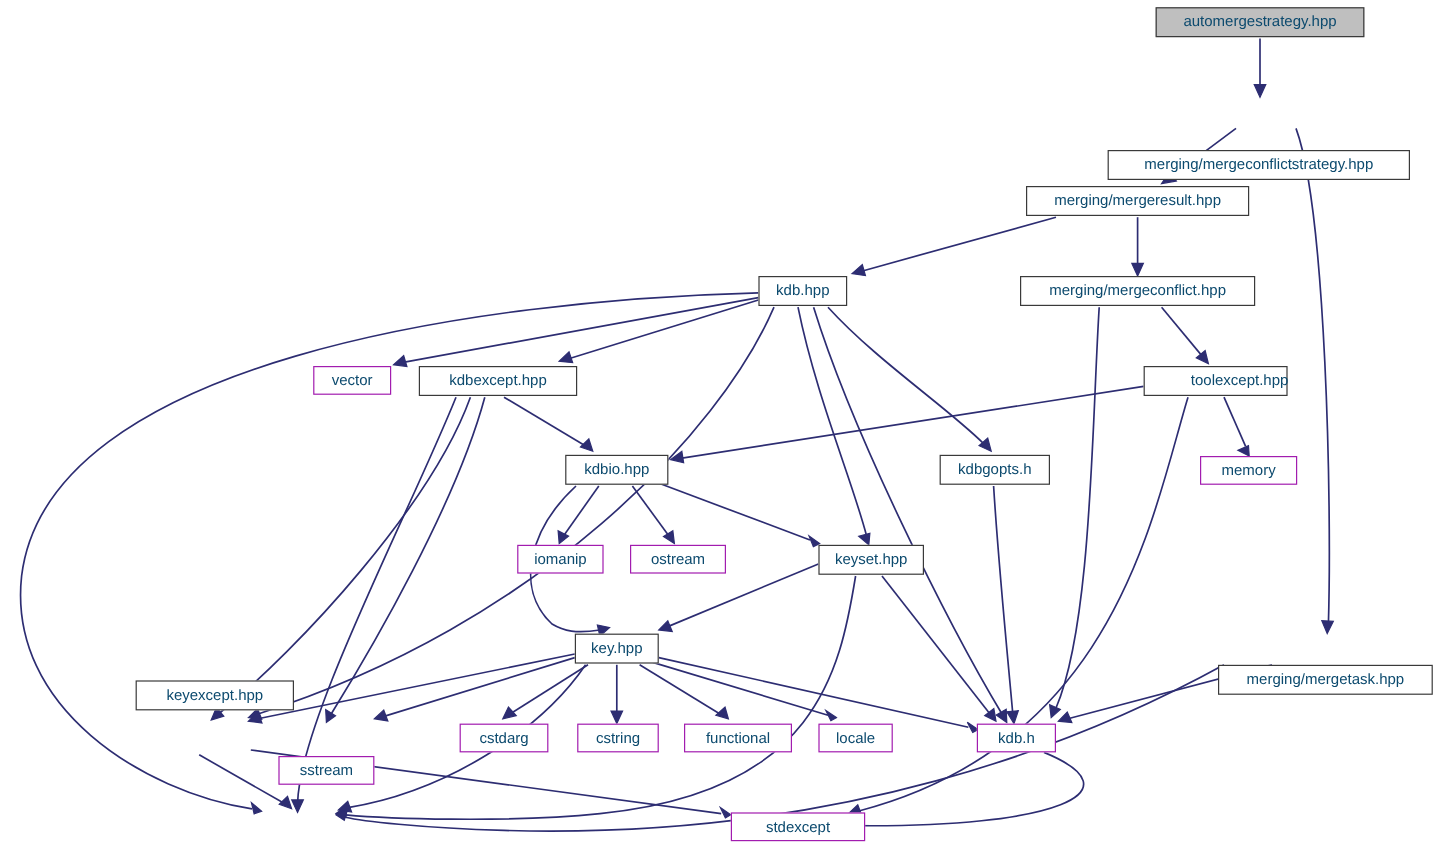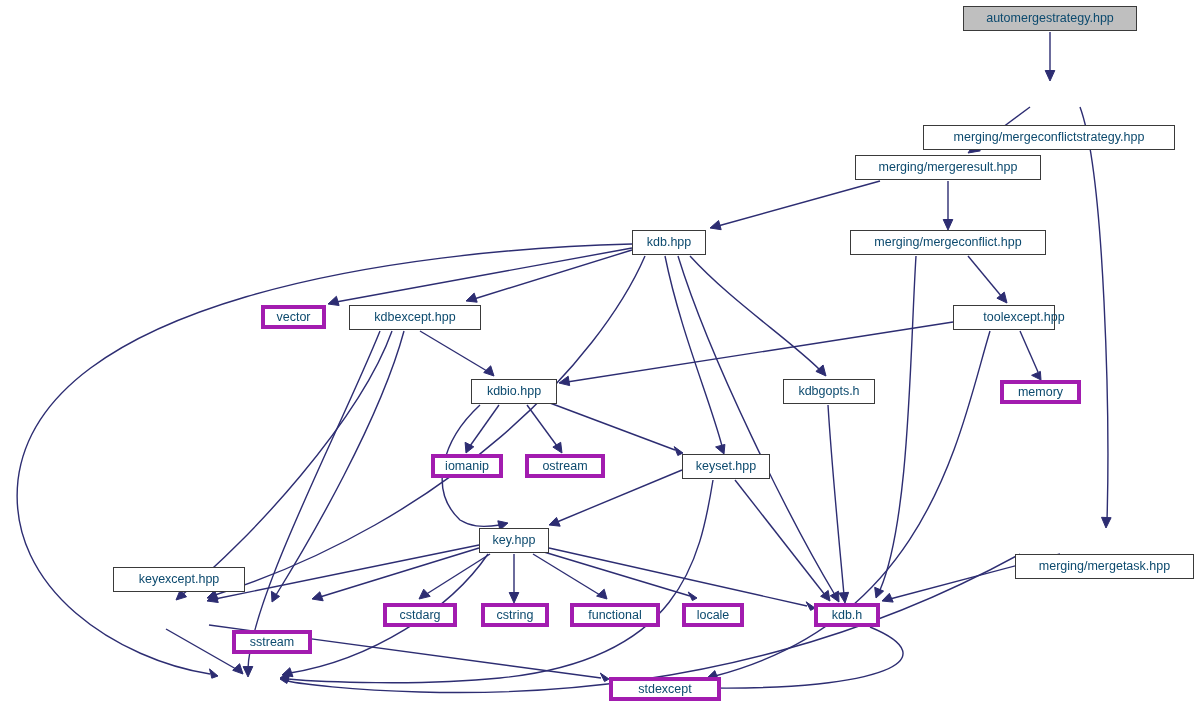--- a/index.html
+++ b/index.html
@@ -41,21 +41,21 @@
     align-items: center;
     justify-content: center;
     white-space: nowrap;
     font-family: "Liberation Sans", sans-serif;
     font-size: 12.5px;
     color: #0c4a6e;
     background: #ffffff;
     line-height: 1;
   }
   .node-box.sys {
-    border: 4px solid #a21caf;
+    border: 1px solid #a21caf;
   }
   .node-box.proj {
     border: 1.6px solid #3a3a3a;
   }
   .node-box.root {
     border: 1.6px solid #3a3a3a;
     background: #bfbfbf;
   }
   .node-label {
     pointer-events: none;
@@ -164,21 +164,21 @@
       </div>
       <div class="node-box proj" style="left: 855px; top: 155px; width: 186px; height: 25px;">
         <span class="node-label">merging/mergeresult.hpp</span>
       </div>
       <div class="node-box proj" style="left: 850px; top: 230px; width: 196px; height: 25px;">
         <span class="node-label">merging/mergeconflict.hpp</span>
       </div>
       <div class="node-box proj" style="left: 632px; top: 230px; width: 74px; height: 25px;">
         <span class="node-label">kdb.hpp</span>
       </div>
-      <div class="node-box proj" style="left: 953px; top: 305px; width: 102px; height: 25px; padding-left: 40px;">
+      <div class="node-box proj" style="left: 953px; top: 305px; width: 120px; height: 25px; padding-left: 40px;">
         <span class="node-label">toolexcept.hpp</span>
       </div>
       <div class="node-box sys" style="left: 261px; top: 305px; width: 65px; height: 24px;">
         <span class="node-label">vector</span>
       </div>
       <div class="node-box proj" style="left: 349px; top: 305px; width: 132px; height: 25px;">
         <span class="node-label">kdbexcept.hpp</span>
       </div>
       <div class="node-box proj" style="left: 471px; top: 379px; width: 86px; height: 25px;">
         <span class="node-label">kdbio.hpp</span>

